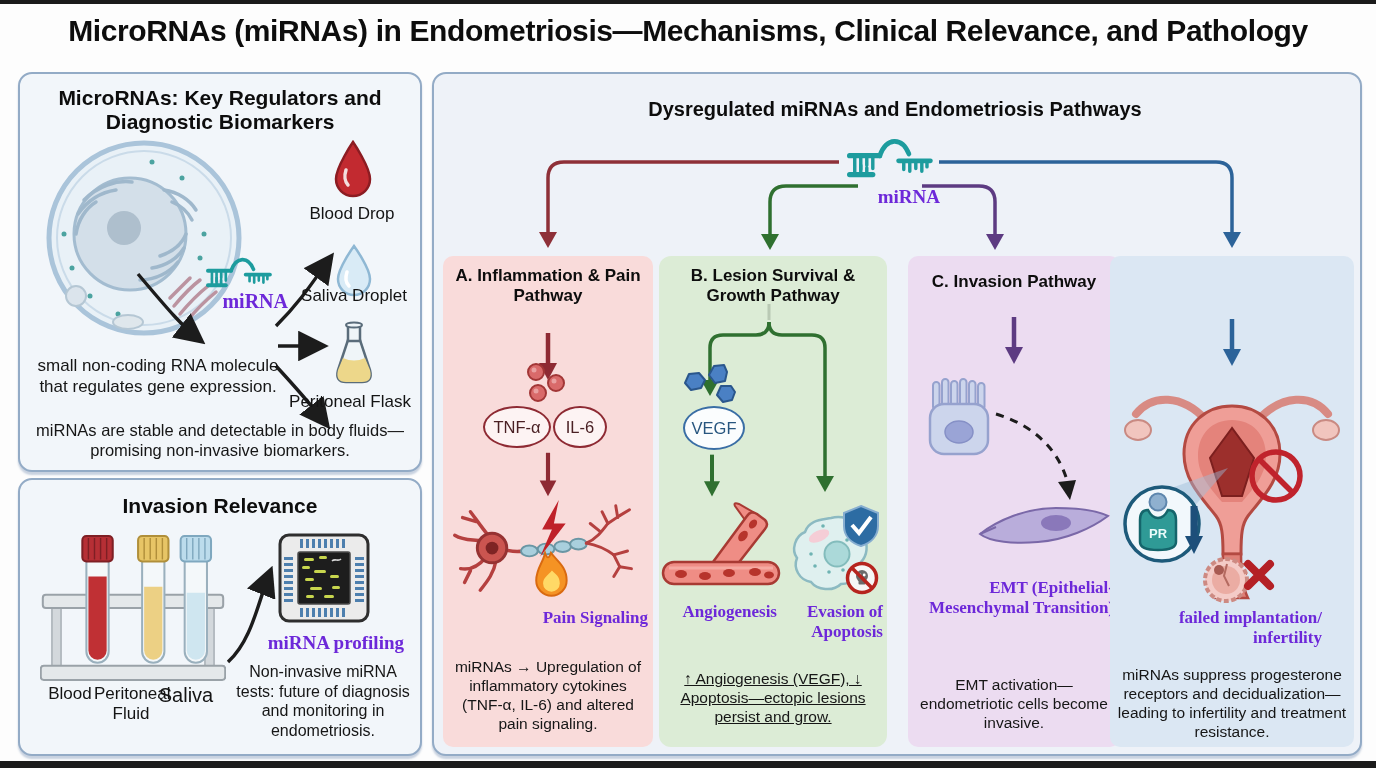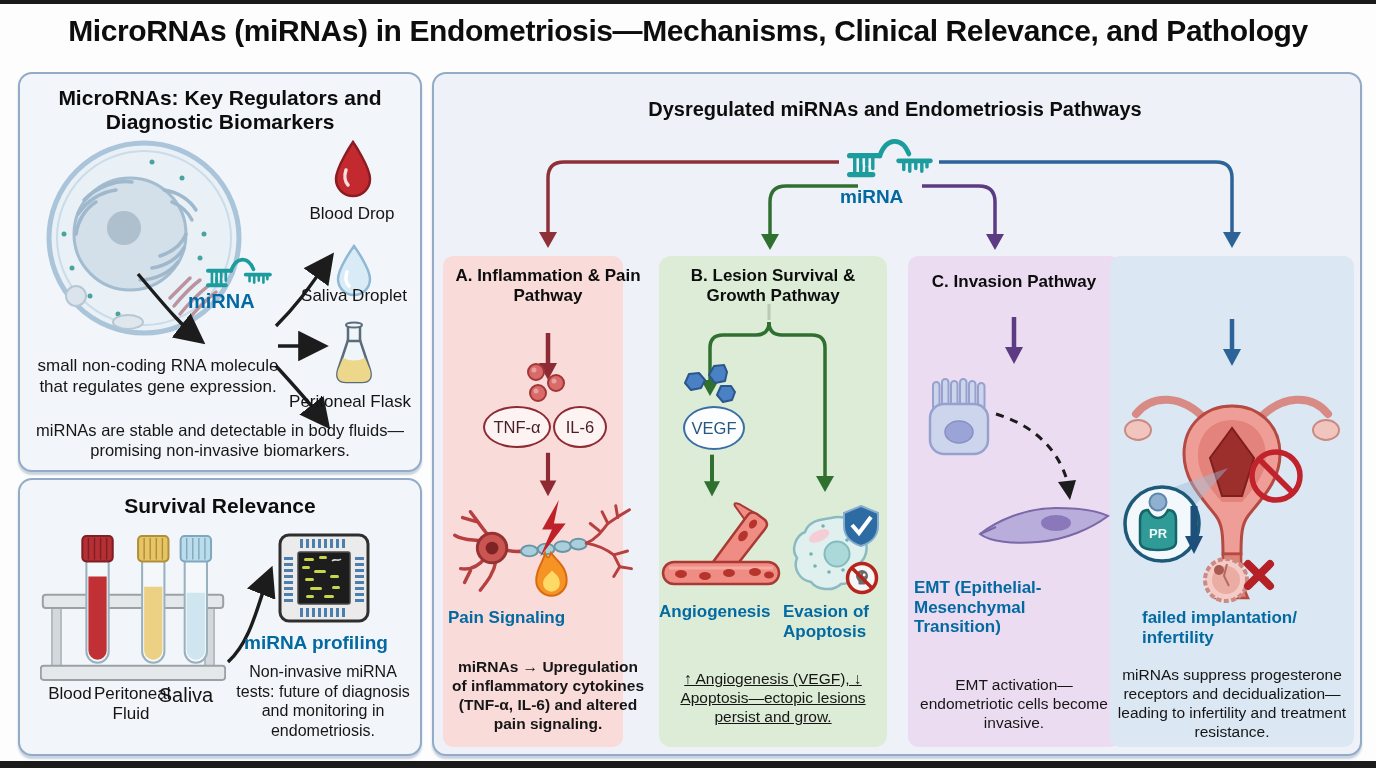--- a/index.html
+++ b/index.html
@@ -5,21 +5,21 @@
   html,body{margin:0;padding:0;background:#ffffff;}
   #canvas{position:relative;width:1376px;height:768px;background:#fdfdfd;overflow:hidden;
           font-family:"Liberation Sans","DejaVu Sans",sans-serif;color:#111;}
   .abs{position:absolute;}
   .bar{position:absolute;left:0;width:1376px;background:#1b1b1b;}
   .main-title{position:absolute;left:0;top:14px;width:1376px;text-align:center;
               font-size:30px;font-weight:700;letter-spacing:-0.4px;color:#0d0d0d;}
   .panel{position:absolute;border:2px solid #93abc6;border-radius:14px;background:#f2f6fa;
          box-shadow:0 3px 2px rgba(100,130,170,.35);}
   .h2{font-weight:700;text-align:center;line-height:1.15;color:#0d0d0d;}
-  .lbl{font-weight:700;text-align:left;line-height:1.15;color:#0369a1;}
+  .lbl{font-weight:700;text-align:right;line-height:1.15;color:#6d28d9;font-family:Liberation Serif, serif;}
   .cap{text-align:center;line-height:1.15;color:#141414;}
   .body{text-align:center;line-height:1.22;color:#161616;}
   .col{position:absolute;top:182px;height:491px;border-radius:10px;}
   .col-a{background:#f9dbda;}
   .col-b{background:#dcecd6;border-radius:12px;}
   .col-c{background:#ecdcf1;}
   .col-d{background:#dbe7f3;}
   svg{display:block;}
   .noi{pointer-events:none;}
 </style>
@@ -116,21 +116,21 @@
       <rect x="18" y="5" width="12" height="16" fill="#eff5f8" stroke="#5a6c7a" stroke-width="2.5"></rect>
       <ellipse cx="24" cy="5" rx="8" ry="2.6" fill="#eff5f8" stroke="#5a6c7a" stroke-width="2"></ellipse>
     </svg>
     <div class="cap abs" style="left:254px;top:318px;width:152px;font-size:17px;">Peritoneal Flask</div>
 
     <div class="body abs" style="left:14px;top:282px;width:248px;font-size:17px;">small non-coding RNA molecule that regulates gene expression.</div>
     <div class="body abs" style="left:12px;top:346px;width:376px;font-size:16.5px;">miRNAs are stable and detectable in body fluids—promising non-invasive biomarkers.</div>
   </div>
 
   <div class="panel" style="left:18px;top:478px;width:400px;height:274px;">
-    <div class="h2 abs" style="left:12px;top:14px;width:376px;font-size:21px;">Survival Relevance</div>
+    <div class="h2 abs" style="left:12px;top:14px;width:376px;font-size:21px;">Invasion Relevance</div>
 
     <svg class="abs noi" style="left:20px;top:50px;" width="186" height="152" viewBox="0 0 182 150">
       <rect x="11" y="70" width="9" height="72" rx="2" fill="#d3d8dc" stroke="#a8b0b6" stroke-width="1.5"></rect>
       <rect x="162" y="70" width="9" height="72" rx="2" fill="#d3d8dc" stroke="#a8b0b6" stroke-width="1.5"></rect>
       <rect x="2" y="64" width="178" height="13" rx="3" fill="#e4e8ea" stroke="#9aa2a8" stroke-width="2"></rect>
 
       <g>
         <path d="M45 30 V120 a11 11 0 0 0 22 0 V30 Z" fill="#f4f8fa" stroke="#9ab0bd" stroke-width="2"></path>
         <path d="M47 46 V119 a9 9 0 0 0 18 0 V46 Z" fill="#c03034"></path>
         <rect x="41" y="6" width="30" height="25" rx="4" fill="#b62f35" stroke="#7e1f24" stroke-width="2"></rect>
@@ -252,21 +252,21 @@
         <polygon points="105,158 123,158 114,174" fill="#8e3038"></polygon>
         <path d="M424 112 H352 Q336 112 336 128 V162" stroke="#2f7030"></path>
         <polygon points="327,160 345,160 336,176" fill="#2f7030"></polygon>
         <path d="M488 112 H545 Q561 112 561 128 V162" stroke="#5d3b82"></path>
         <polygon points="552,160 570,160 561,176" fill="#5d3b82"></polygon>
         <path d="M505 88 H782 Q798 88 798 104 V160" stroke="#2c6399"></path>
         <polygon points="789,158 807,158 798,174" fill="#2c6399"></polygon>
       </g>
     </svg>
 
-    <div class="col col-a" style="left:9px;width:180px;">
+    <div class="col col-a" style="left:9px;width:210px;">
       <div class="h2 abs" style="left:5px;top:10px;width:200px;font-size:17px;">A. Inflammation &amp; Pain Pathway</div>
       <svg class="abs noi" style="left:93px;top:74px;" width="24" height="54" viewBox="0 0 24 54">
         <line x1="12" y1="3" x2="12" y2="35" stroke="#8e2a33" stroke-width="4.5"></line>
           <polygon points="3,33 21,33 12,50" fill="#8e2a33"></polygon>
       </svg>
       <svg class="abs noi" style="left:0;top:104px;" width="210" height="46" viewBox="0 0 210 46">
         <g fill="#d96a6a" stroke="#a23636" stroke-width="2">
           <circle cx="93" cy="12" r="8"></circle>
             <circle cx="113" cy="23" r="8"></circle>
             <circle cx="95" cy="33" r="8"></circle>
@@ -314,21 +314,21 @@
             <path d="M178 72 L172 82"></path>
           <path d="M158 36 L148 28"></path>
         </g>
         <polygon points="116,4 99,34 109,34 97,62 123,28 111,28" fill="#bf2129"></polygon>
         <g>
           <path d="M108 58 C114 66 124 72 124 86 a15.5 15.5 0 0 1 -31 0 C93 74 100 68 102 58 C104 64 106 64 108 58 Z" fill="#f59324" stroke="#d96a10" stroke-width="2"></path>
           <path d="M109 76 C113 80 117 82 117 89 a8.5 8.5 0 0 1 -17 0 C100 83 106 80 109 76 Z" fill="#ffd966"></path>
         </g>
       </svg>
       <div class="lbl abs" style="left:5px;top:352px;width:200px;font-size:17px;">Pain Signaling</div>
-      <div class="body abs" style="left:8px;top:402px;width:194px;font-size:15.5px;font-weight:bold;">miRNAs → Upregulation of inflammatory cytokines (TNF-α, IL-6) and altered pain signaling.</div>
+      <div class="body abs" style="left:8px;top:402px;width:194px;font-size:15.5px;">miRNAs → Upregulation of inflammatory cytokines (TNF-α, IL-6) and altered pain signaling.</div>
     </div>
 
     <div class="col col-b" style="left:225px;width:228px;">
       <div class="h2 abs" style="left:6px;top:10px;width:216px;font-size:17px;">B. Lesion Survival &amp; Growth Pathway</div>
       <svg class="abs noi" style="left:0;top:44px;" width="228" height="200" viewBox="0 0 228 200">
         <path d="M110 4 V20" stroke="#b9c9b4" stroke-width="3" fill="none"></path>
         <g stroke="#2f7030" stroke-width="3.5" fill="none">
           <path d="M110 22 Q110 35 97 35 H64 Q51 35 51 48 V82"></path>
           <path d="M110 22 Q110 35 123 35 H153 Q166 35 166 48 V178"></path>
         </g>

